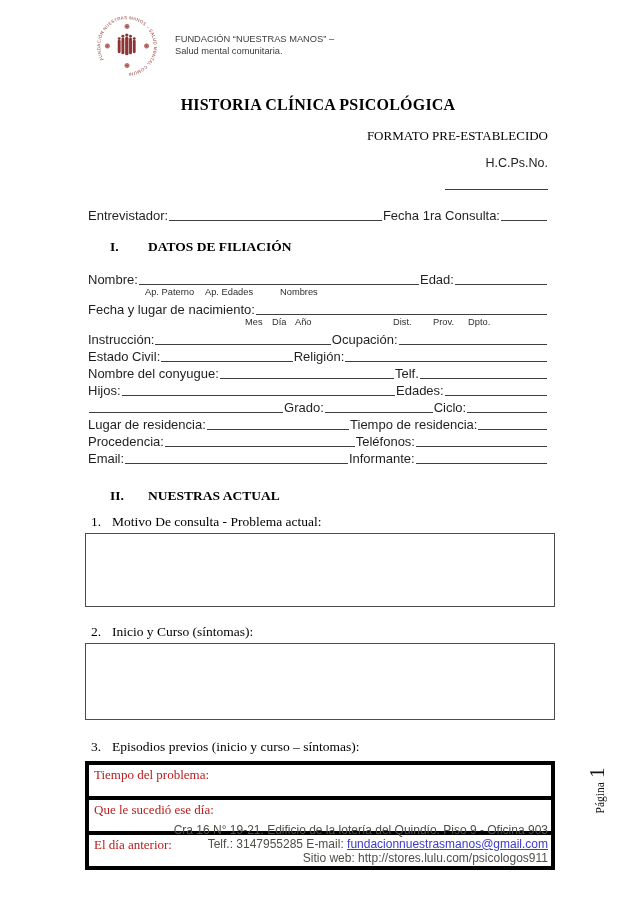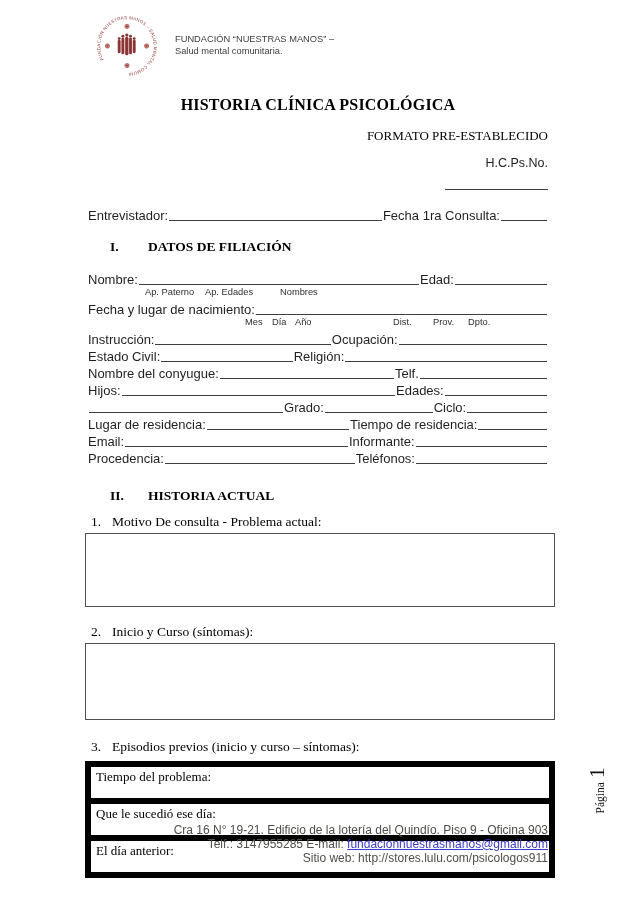--- a/index.html
+++ b/index.html
@@ -32,22 +32,22 @@
   .sec-heading.problema{margin-top:21px;}
 
   .item{display:flex;font-size:13.5px;color:#000;margin-top:10px;}
   .item-num{margin-left:3px;width:21px;}
   .item.item2{margin-top:17px;}
   .item.item3{margin-top:19px;}
   .box{width:468px;margin-left:-3px;margin-top:3px;border:1px solid #4d4d4d;background:#fff;}
   .box1{height:72px;}
   .box2{height:75px;}
   .ep-table{width:470px;margin-left:-3px;margin-top:6px;border-collapse:collapse;}
-  .ep-table td{border:6px solid #000000;height:29px;vertical-align:top;
-               font-family:"Liberation Serif",serif;font-size:13px;color:#000000;padding:2px 0 0 5px;}
+  .ep-table td{border:4px solid #000000;height:29px;vertical-align:top;
+               font-family:"Liberation Serif",serif;font-size:13px;color:#b91c1c;padding:2px 0 0 5px;}
 
   
   .footer{position:absolute;right:90px;top:824px;text-align:right;font-size:12px;
           line-height:13.8px;color:#4f4f49;}
   .footer a{text-decoration:underline;cursor:pointer;}
 
   
   .pagina-wrap{position:absolute;left:556px;top:746px;width:84px;height:88px;
                display:flex;align-items:center;justify-content:center;}
   .pagina-inner{transform:rotate(-90deg);white-space:nowrap;font-family:"Liberation Serif",serif;color:#111;}
@@ -177,36 +177,36 @@
           <span class="seg-label">Ciclo:</span>
           <span class="blank" style="flex-grow: 37;"></span>
         </div>
         <div class="seg-row">
           <span class="seg-label">Lugar de residencia:</span>
           <span class="blank" style="flex-grow: 139;"></span>
           <span class="seg-label">Tiempo de residencia:</span>
           <span class="blank" style="flex-grow: 67;"></span>
         </div>
         <div class="seg-row">
+          <span class="seg-label">Procedencia:</span>
+          <span class="blank" style="flex-grow: 184;"></span>
+          <span class="seg-label">Teléfonos:</span>
+          <span class="blank" style="flex-grow: 127;"></span>
+        </div>
+        <div class="seg-row">
           <span class="seg-label">Email:</span>
           <span class="blank" style="flex-grow: 212;"></span>
           <span class="seg-label">Informante:</span>
           <span class="blank" style="flex-grow: 125;"></span>
         </div>
-        <div class="seg-row">
-          <span class="seg-label">Procedencia:</span>
-          <span class="blank" style="flex-grow: 184;"></span>
-          <span class="seg-label">Teléfonos:</span>
-          <span class="blank" style="flex-grow: 127;"></span>
-        </div>
       </div>
 
     <div class="sec-heading serif problema">
       <span class="sec-num">II.</span>
-      <span>HISTORIA ACTUAL</span>
+      <span>NUESTRAS ACTUAL</span>
     </div>
 
     <div class="item serif">
       <span class="item-num">1.</span>
       <span>Motivo De consulta - Problema actual:</span>
     </div>
     <div class="box box1"></div>
 
     <div class="item serif item2">
       <span class="item-num">2.</span>

